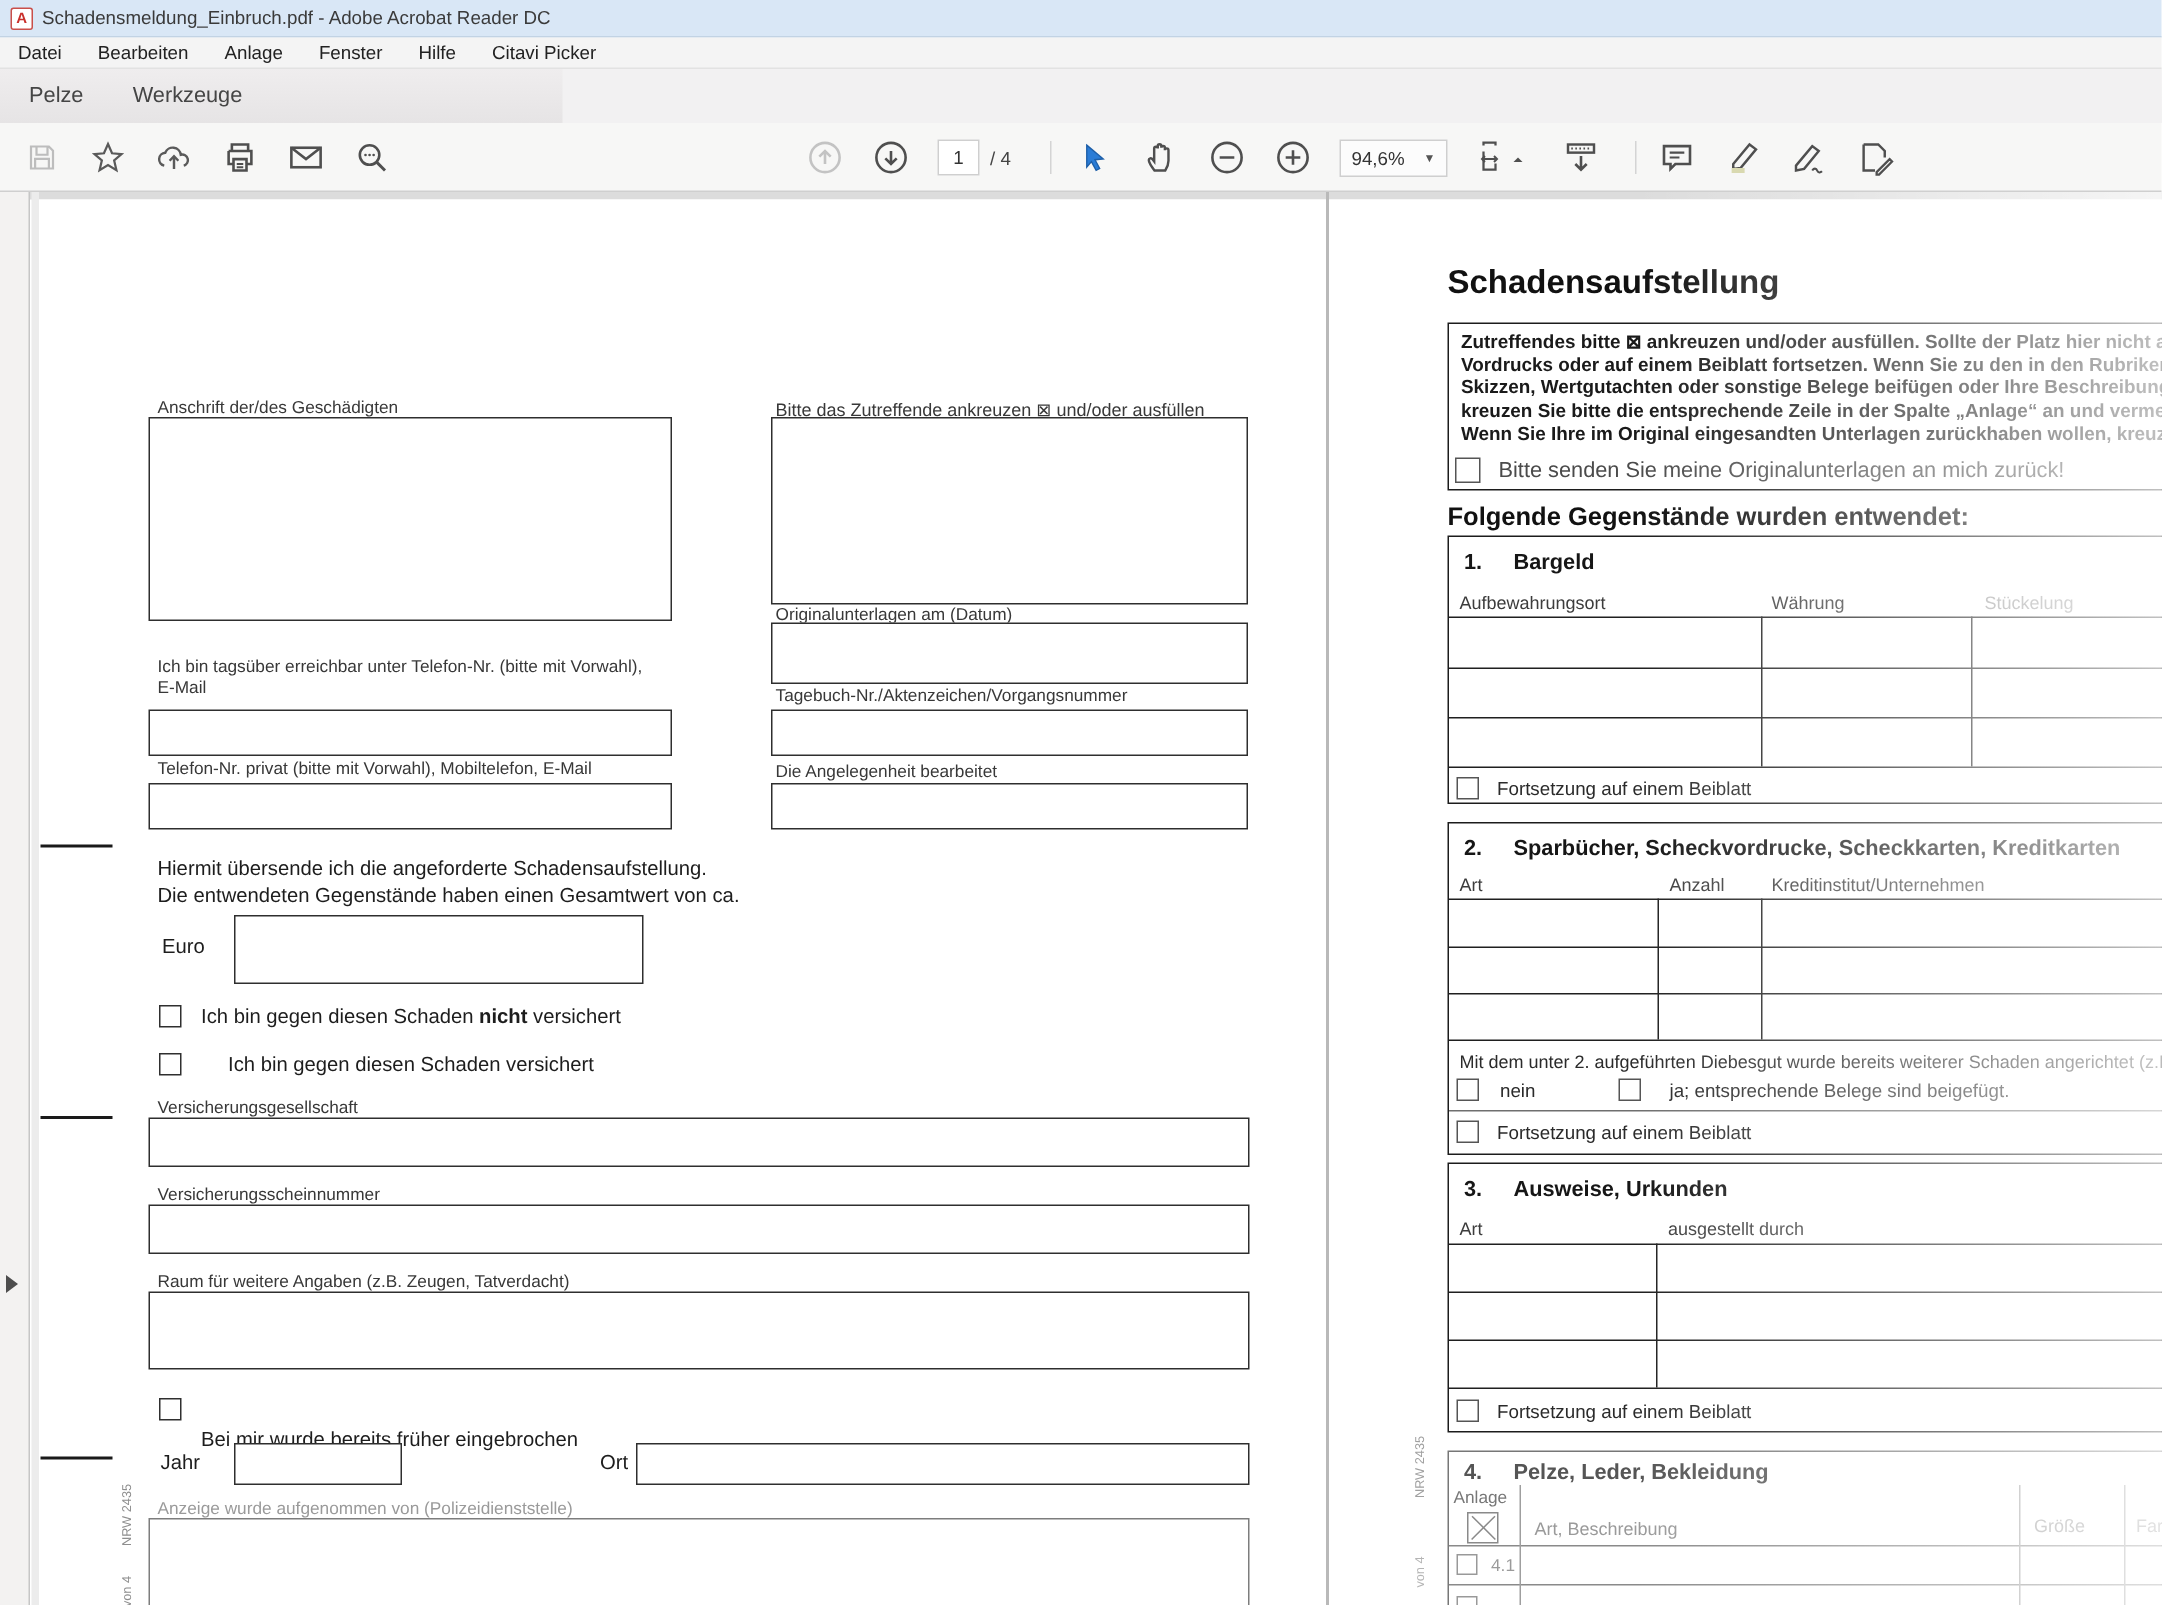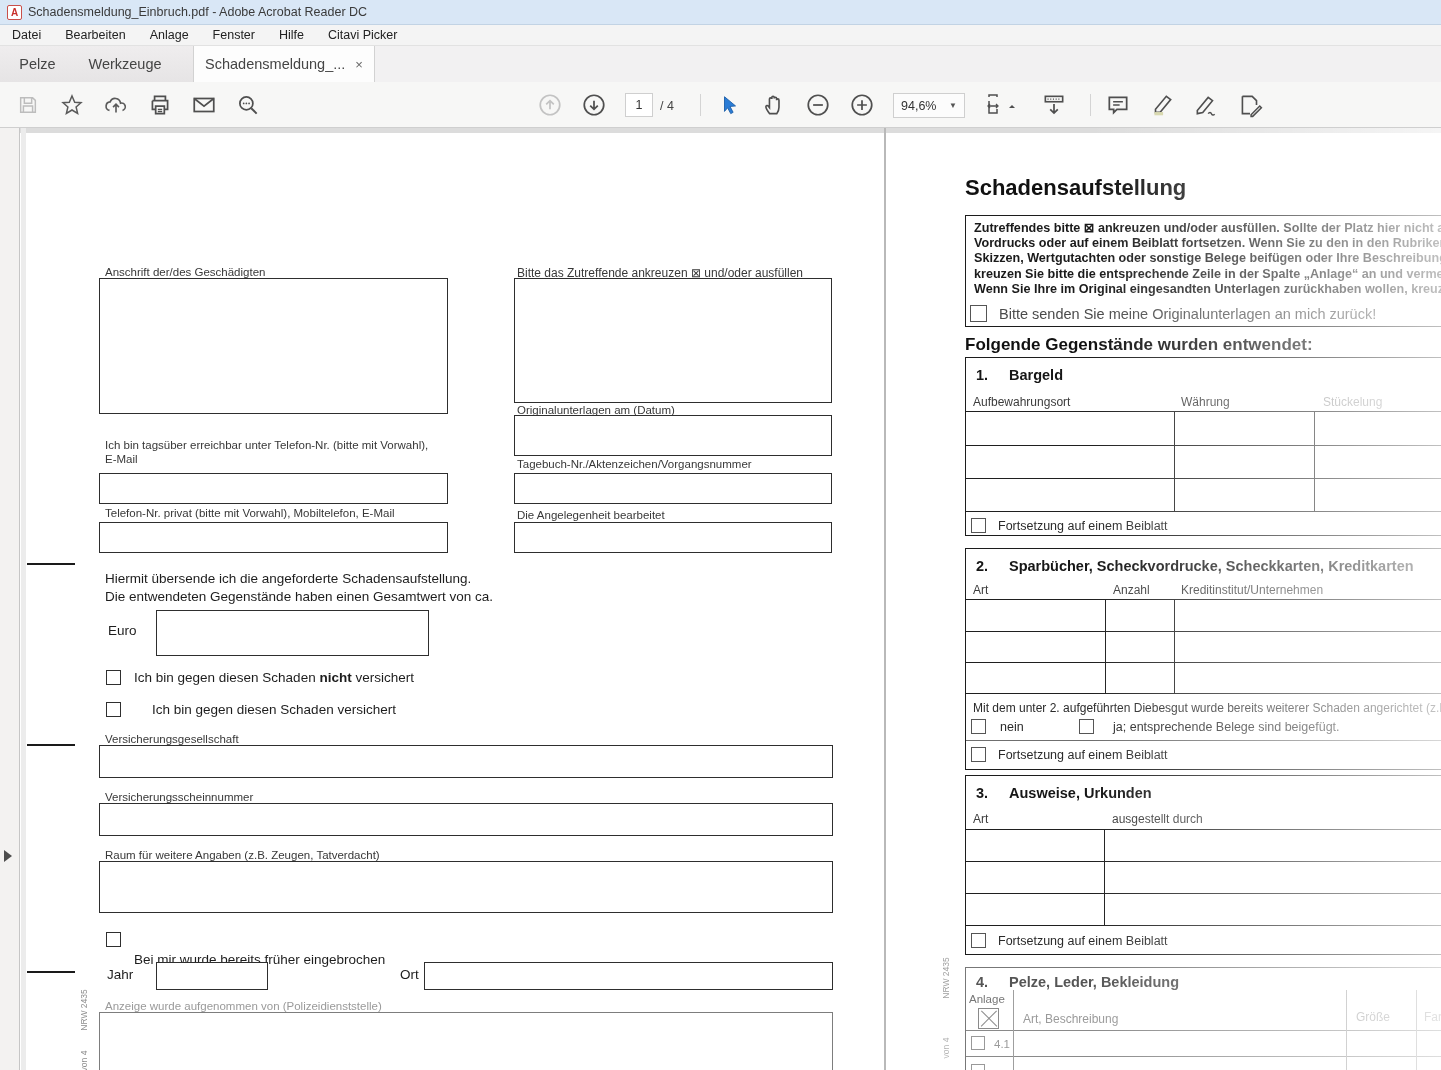--- a/index.html
+++ b/index.html
@@ -79,24 +79,20 @@
   <span class="mitem">Bearbeiten</span>
   <span class="mitem">Anlage</span>
   <span class="mitem">Fenster</span>
   <span class="mitem">Hilfe</span>
   <span class="mitem">Citavi Picker</span>
 </div>
 
 <div class="tabbar">
   <div class="tab tab-start">Pelze</div>
   <div class="tab tab-tools">Werkzeuge</div>
-  <div class="tab tab-doc">
-    <span>Schadensmeldung_...</span>
-    <span class="close">×</span>
-  </div>
 </div>
 
 <div class="toolbar">
   <div class="ticon" style="left:14px">
     <svg width="22" height="22" viewBox="0 0 24 24">
         <path d="M4 4h13l3 3v13H4z M8 4v6h8V4 M7 20v-7h10v7" fill="none" stroke="#bdbdbd" stroke-width="1.6"></path>
       </svg>
   </div>
   <div class="ticon" style="left:58px">
     <svg width="24" height="24" viewBox="0 0 24 24">

